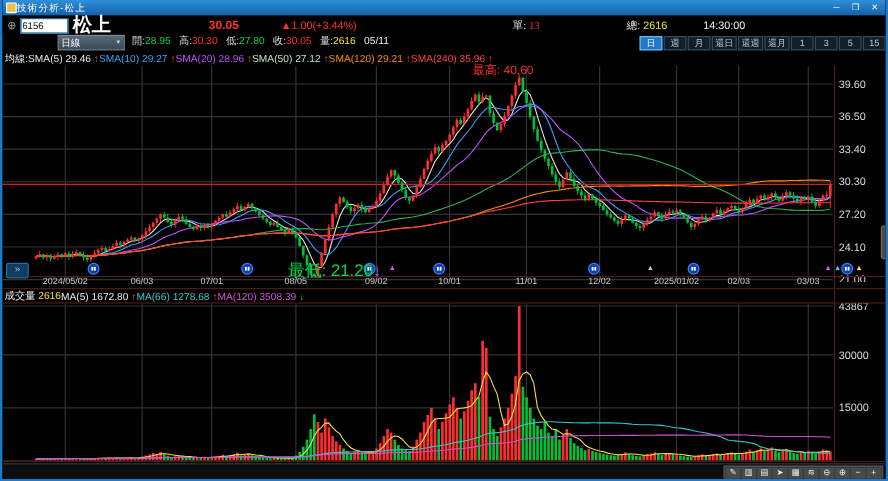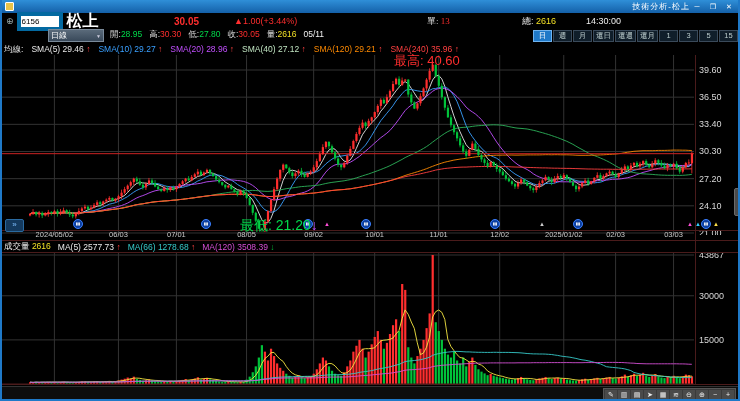--- a/index.html
+++ b/index.html
@@ -7,60 +7,60 @@
     position:relative;width:740px;height:401px;background:#000;overflow:hidden;
     font-family:"Liberation Sans","DejaVu Sans",sans-serif;color:#ddd;
     border-left:2px solid #1f79c8;border-right:2px solid #1f79c8;border-bottom:2px solid #1f79c8;
     box-sizing:border-box;
   }
   .abs{position:absolute;}
   
   #titlebar{left:0;top:0;width:100%;height:13px;background:linear-gradient(#2f8fd8,#1460a8);
     display:flex;align-items:center;font-size:8px;color:#fff;}
   #app-icon{width:7px;height:7px;margin-left:3px;background:#e8c34a;border:1px solid #fff;border-radius:1px;}
-  #win-title{flex:1;text-align:right;letter-spacing:1px;}
+  #win-title{flex:1;text-align:left;letter-spacing:1px;}
   .winbtn{width:14px;height:10px;margin-right:2px;font-size:7px;line-height:10px;text-align:center;color:#fff;cursor:default;}
   
   #quotebar{left:0;top:13px;width:100%;height:16px;background:#000;display:flex;align-items:center;font-size:9px;}
   #settings-icon{color:#9aa;font-size:9px;margin:0 3px 0 4px;}
-  #code-input{width:36px;height:11px;font-size:8px;border:4px solid #0369a1;background:#fff;color:#000;padding:0 1px;}
+  #code-input{width:36px;height:11px;font-size:8px;border:1px solid #0369a1;background:#fff;color:#000;padding:0 1px;}
   #stock-name{color:#fff;font-weight:bold;margin-left:4px;font-size:16px;}
   #last-price{position:absolute;left:172px;color:#ff2e2e;font-weight:bold;font-size:10px;}
   #price-change{position:absolute;left:232px;color:#ff2e2e;font-size:9px;}
   .qlbl{color:#ddd;} .qred{color:#ff2e2e;} .qyel{color:#f2e026;}
   #single-wrap{position:absolute;left:425px;font-family:Liberation Serif, serif;} #total-wrap{position:absolute;left:520px;}
   #quote-time{position:absolute;left:584px;color:#eee;}
   
   #toolbar{left:0;top:29px;width:100%;height:14px;display:flex;align-items:flex-start;font-size:8.5px;padding-left:44px;}
   #period-dropdown{width:50px;height:11px;background:linear-gradient(#5a6a7a,#39495a);border:1px solid #7a8a9a;
     color:#fff;font-size:8px;display:flex;align-items:center;justify-content:space-between;padding:0 2px;margin:0 6px 0 2px;}
   #period-dropdown .caret{font-size:5px;color:#ccd;}
   .ohlc{margin-right:7px;white-space:nowrap;}
   .vgreen{color:#00d84a;} .vred{color:#ff2e2e;} .vyel{color:#f2e026;} .vwhite{color:#eee;}
   #period-buttons{position:absolute;right:4px;top:1px;display:flex;gap:1px;}
   .pbtn{min-width:13px;height:10px;padding:0 2px;background:#101e2a;border:1px solid #3a4a5a;color:#bcc;
     font-size:7.5px;line-height:10px;text-align:center;cursor:default;}
   .pbtn.active{background:#1f79c8;color:#fff;border-color:#6fb3ef;}
   
-  #ma-legend{left:2px;top:44px;height:11px;font-size:8.5px;display:flex;gap:8px;white-space:nowrap;justify-content:center;}
-  #vol-legend{left:2px;top:241px;height:11px;font-size:8.5px;display:flex;gap:7px;white-space:nowrap;align-items:center;}
+  #ma-legend{left:2px;top:44px;height:11px;font-size:8.5px;display:flex;gap:0;white-space:nowrap;justify-content:center;}
+  #vol-legend{left:2px;top:241px;height:11px;font-size:8.5px;display:flex;gap:0;white-space:nowrap;align-items:center;}
   .arrow-up{color:#ff4040;} .arrow-dn{color:#00c23a;}
   
   #main-chart{left:0;top:55px;}
   #vol-chart{left:0;top:253px;}
   .sep{background:#4a1b1b;}
   
   #expand-button{left:3px;top:219px;width:17px;height:11px;background:#143a5e;border:1px solid #2a6aa0;border-radius:2px;
     color:#7fc0ff;font-size:8px;line-height:10px;text-align:center;}
   .evt-circle{position:absolute;top:219px;width:8px;height:8px;border-radius:50%;background:#0c3fa0;border:1px solid #3a7fff;
     color:#fff;font-size:4px;line-height:8px;text-align:center;}
   .evt-tri{position:absolute;top:221px;font-size:6px;line-height:6px;}
   #low-note{left:238px;top:217px;font-size:14px;color:#00d84a;white-space:nowrap;}
   #low-note .dn{color:#c24fff;}
-  #high-note{left:392px;top:52px;font-size:13px;color:#ff2e2e;white-space:nowrap;}
+  #high-note{left:392px;top:52px;font-size:10px;color:#ff2e2e;white-space:nowrap;}
   
   .datelab{position:absolute;top:230px;transform:translateX(-50%);font-size:7.5px;color:#c8c8c8;white-space:nowrap;}
   
   #chart-scrollbar{left:732px;top:188px;width:6px;height:26px;background:#4a4a4a;border:1px solid #6a6a6a;border-radius:2px;}
   
   #bottombar{left:0;top:386px;width:100%;height:15px;background:#0d0d0d;border-top:1px solid #333;}
   #bottom-icons{position:absolute;right:2px;top:1px;display:flex;gap:1px;background:#3a3a3a;padding:1px;border:1px solid #555;}
   .bicon{width:12px;height:10px;background:#4a4a4a;color:#eee;font-size:7px;line-height:10px;text-align:center;cursor:default;}
   svg text{font-family:"Liberation Sans","DejaVu Sans",sans-serif;}
 </style>
@@ -119,21 +119,21 @@
         <div class="pbtn">30</div>
         <div class="pbtn">60</div>
       </div>
   </div>
 
   <div id="ma-legend" class="abs">
       <span style="color: rgb(238, 238, 238);">均線:</span>
       <span><span style="color:#e8e8e8">SMA(5) 29.46</span> <span class="arrow-up">↑</span></span>
       <span><span style="color:#3aa0ff">SMA(10) 29.27</span> <span class="arrow-up">↑</span></span>
       <span><span style="color:#c24fff">SMA(20) 28.96</span> <span class="arrow-up">↑</span></span>
-      <span><span style="color:#bfe3c0">SMA(40) 27.12</span> <span class="arrow-up">↑</span></span>
+      <span><span style="color:#bfe3c0">SMA(50) 27.12</span> <span class="arrow-up">↑</span></span>
       <span><span style="color:#ff8a00">SMA(120) 29.21</span> <span class="arrow-up">↑</span></span>
       <span><span style="color:#ff4040">SMA(240) 35.96</span> <span class="arrow-up">↑</span></span>
     </div>
 
   <svg id="main-chart" class="abs" width="740" height="180">
       <line x1="0" y1="15" x2="692" y2="15" stroke="#333" stroke-width="1"></line>
       <text x="697" y="18" fill="#d8d8d8" font-size="9">39.60</text>
       <line x1="0" y1="42.165300000000016" x2="692" y2="42.165300000000016" stroke="#333" stroke-width="1"></line>
       <text x="697" y="45.165300000000016" fill="#d8d8d8" font-size="9">36.50</text>
       <line x1="0" y1="69.33060000000003" x2="692" y2="69.33060000000003" stroke="#333" stroke-width="1"></line>
@@ -633,21 +633,21 @@
       <div class="datelab" style="left: 497.7px;">12/02</div>
       <div class="datelab" style="left: 561.75px;">2025/01/02</div>
       <div class="datelab" style="left: 613.6px;">02/03</div>
       <div class="datelab" style="left: 671.55px;">03/03</div>
     </div>
   <div class="sep abs" style="left:0;top:240px;width:740px;height:1px;"></div>
   <div id="chart-scrollbar" class="abs"></div>
 
   <div id="vol-legend" class="abs">
       <span style="color: rgb(238, 238, 238);">成交量 <span style="color:#f2e026">2616</span></span>
-      <span><span style="color:#e8e8e8">MA(5) 2577.73</span> <span class="arrow-up">↑</span></span>
+      <span><span style="color:#e8e8e8">MA(5) 1672.80</span> <span class="arrow-up">↑</span></span>
       <span><span style="color:#35c8c8">MA(66) 1278.68</span> <span class="arrow-up">↑</span></span>
       <span><span style="color:#d44fd4">MA(120) 3508.39</span> <span class="arrow-dn">↓</span></span>
     </div>
   <div class="sep abs" style="left:0;top:252px;width:740px;height:1px;"></div>
 
   <svg id="vol-chart" class="abs" width="740" height="133">
       <line x1="0" y1="2" x2="692" y2="2" stroke="#333"></line>
       <text x="697" y="5" fill="#d8d8d8" font-size="9">43867</text>
       <line x1="0" y1="42.77878587548726" x2="692" y2="42.77878587548726" stroke="#333"></line>
       <text x="697" y="45.77878587548726" fill="#d8d8d8" font-size="9">30000</text>

